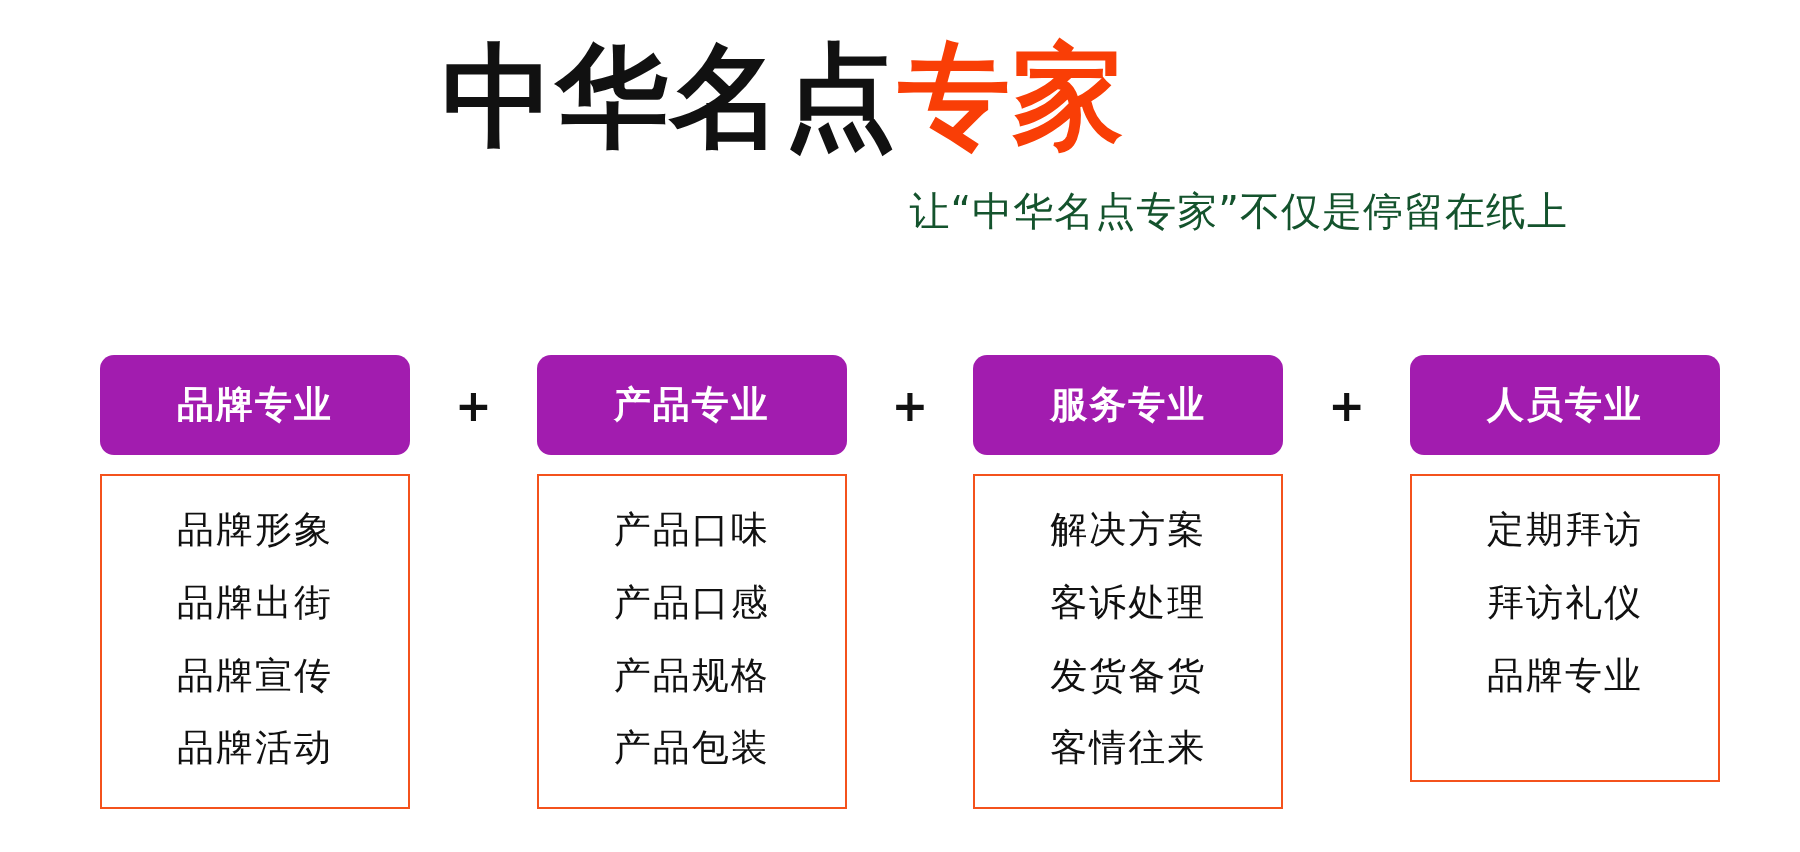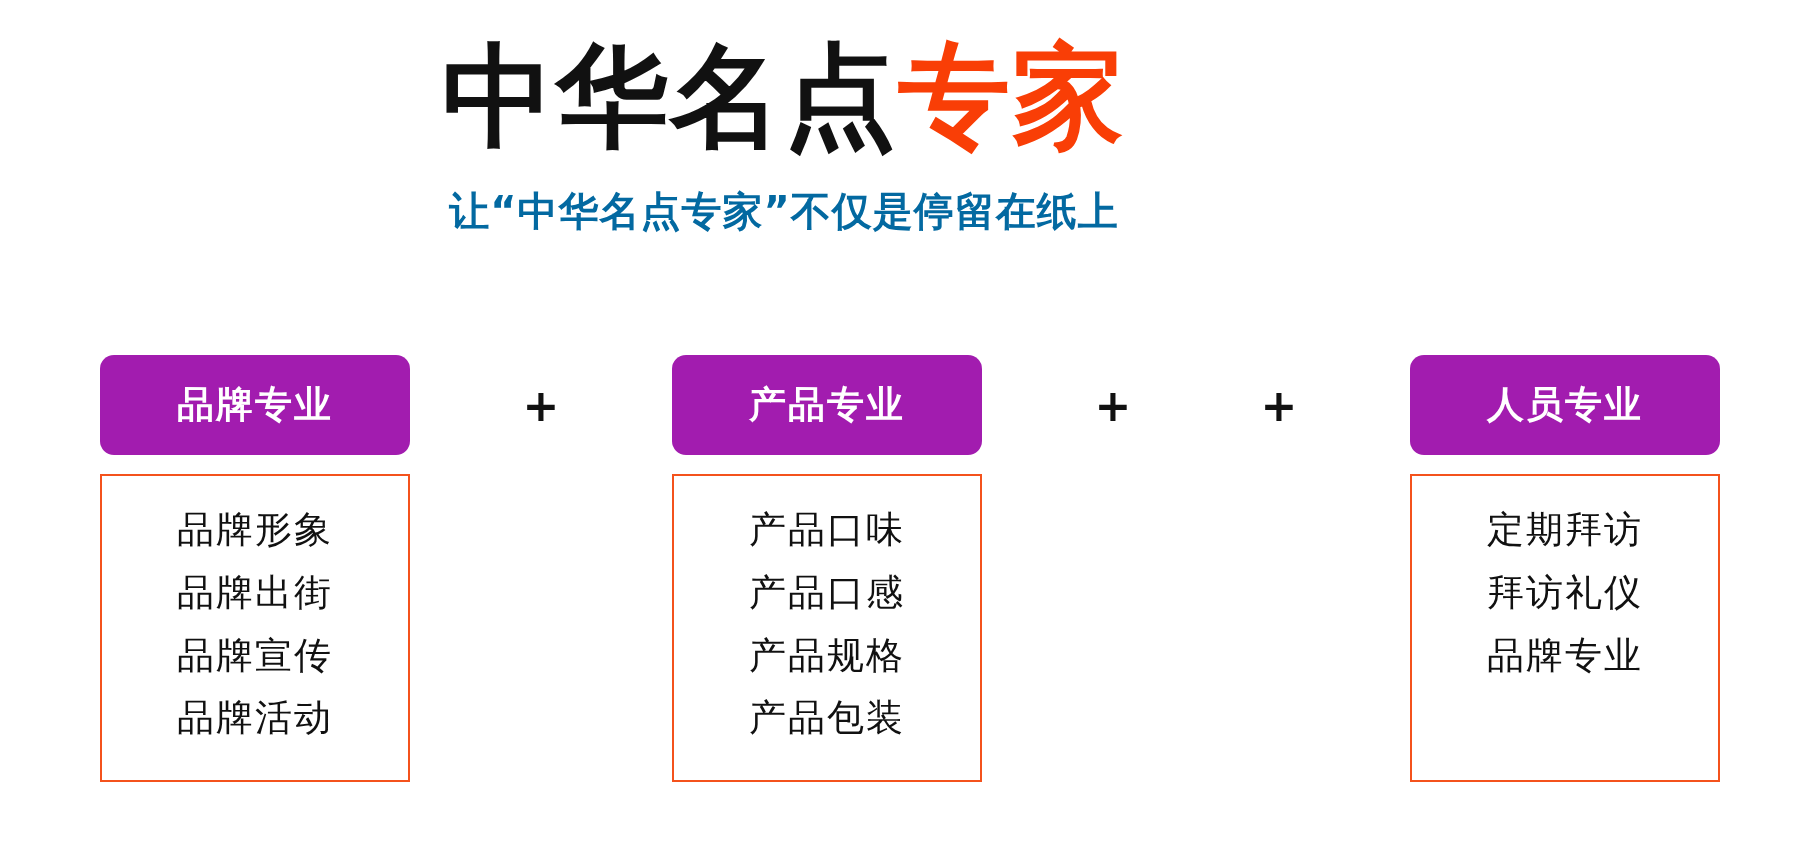--- a/index.html
+++ b/index.html
@@ -33,25 +33,25 @@
     line-height: 1.12;
     font-weight: 700;
     letter-spacing: 2px;
     white-space: nowrap;
   }
   .title .black { color: #111111; }
   .title .accent { color: #F93E06; }
 
   .subtitle {
     margin-top: 26px;
-    text-align: center;
+    text-align: right;
     font-size: 40px;
     line-height: 1.3;
-    font-weight: 700;
-    color: #0369a1;
+    font-weight: 400;
+    color: #14532d;
     letter-spacing: 1px;
   }
 
   
   .columns {
     position: absolute;
     left: 100px;
     top: 355px;
     width: 1620px;
     display: flex;
@@ -80,21 +80,21 @@
   }
 
   .col-body {
     margin-top: 19px;
     border: 2px solid #F4521C;
     background: #ffffff;
     padding: 30px 0 34px 0;
     display: flex;
     flex-direction: column;
     align-items: center;
-    gap: 14px;
+    gap: 24px;
     min-height: 240px;
   }
 
   .col-item {
     font-size: 37px;
     line-height: 1.32;
     font-weight: 500;
     color: #111111;
     letter-spacing: 2px;
     white-space: nowrap;
@@ -141,20 +141,29 @@
       <div class="col-body">
         <div class="col-item">产品口味</div>
         <div class="col-item">产品口感</div>
         <div class="col-item">产品规格</div>
         <div class="col-item">产品包装</div>
       </div>
     </div>
 
     <div class="plus">+</div>
 
+    <div class="column">
+      <div class="col-header">服务专业</div>
+      <div class="col-body">
+        <div class="col-item">解决方案</div>
+        <div class="col-item">客诉处理</div>
+        <div class="col-item">发货备货</div>
+        <div class="col-item">客情往来</div>
+      </div>
+    </div>
 
     <div class="plus">+</div>
 
     <div class="column">
       <div class="col-header">人员专业</div>
       <div class="col-body">
         <div class="col-item">定期拜访</div>
         <div class="col-item">拜访礼仪</div>
         <div class="col-item">品牌专业</div>
       </div>

